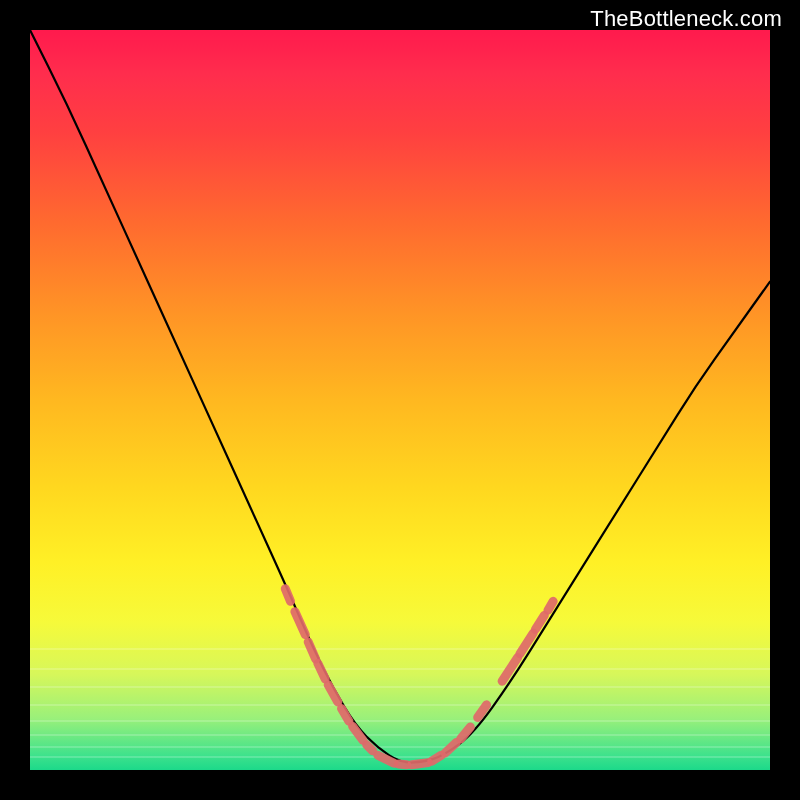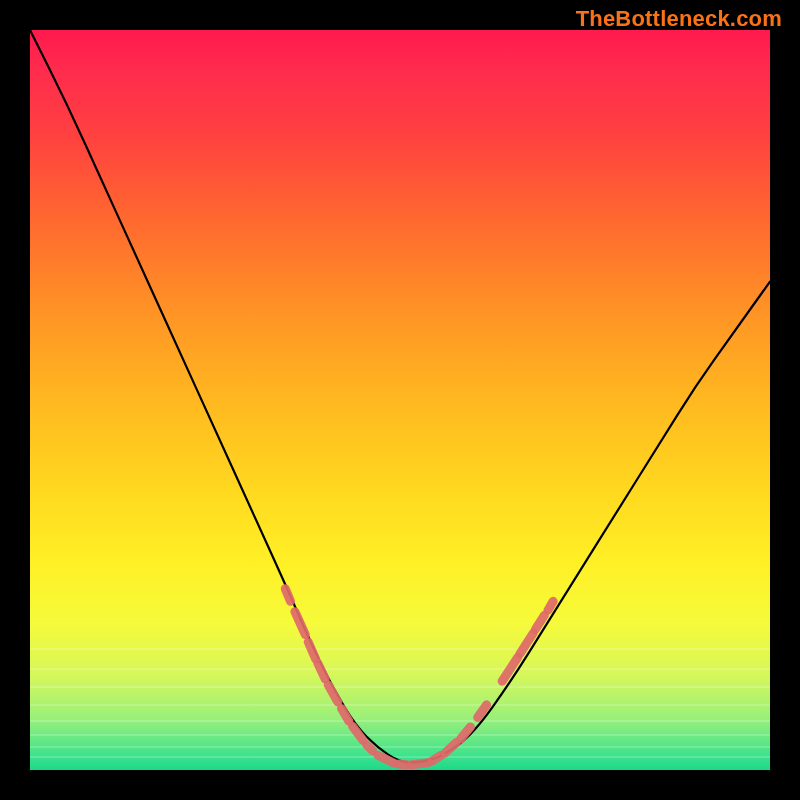--- a/index.html
+++ b/index.html
@@ -55,24 +55,24 @@
     position: absolute;
     left: 0;
     width: 100%;
     height: 2px;
     opacity: 0.18;
   }
   .watermark {
     position: absolute;
     top: 6px;
     right: 18px;
-    color: #f97316;
+    color: #ffffff;
     font-size: 22px;
     letter-spacing: 0.2px;
-    font-weight: 700;
+    font-weight: 400;
     user-select: none;
   }
   svg.curve {
     position: absolute;
     left: 0;
     top: 0;
     width: 740px;
     height: 740px;
   }
 </style>

